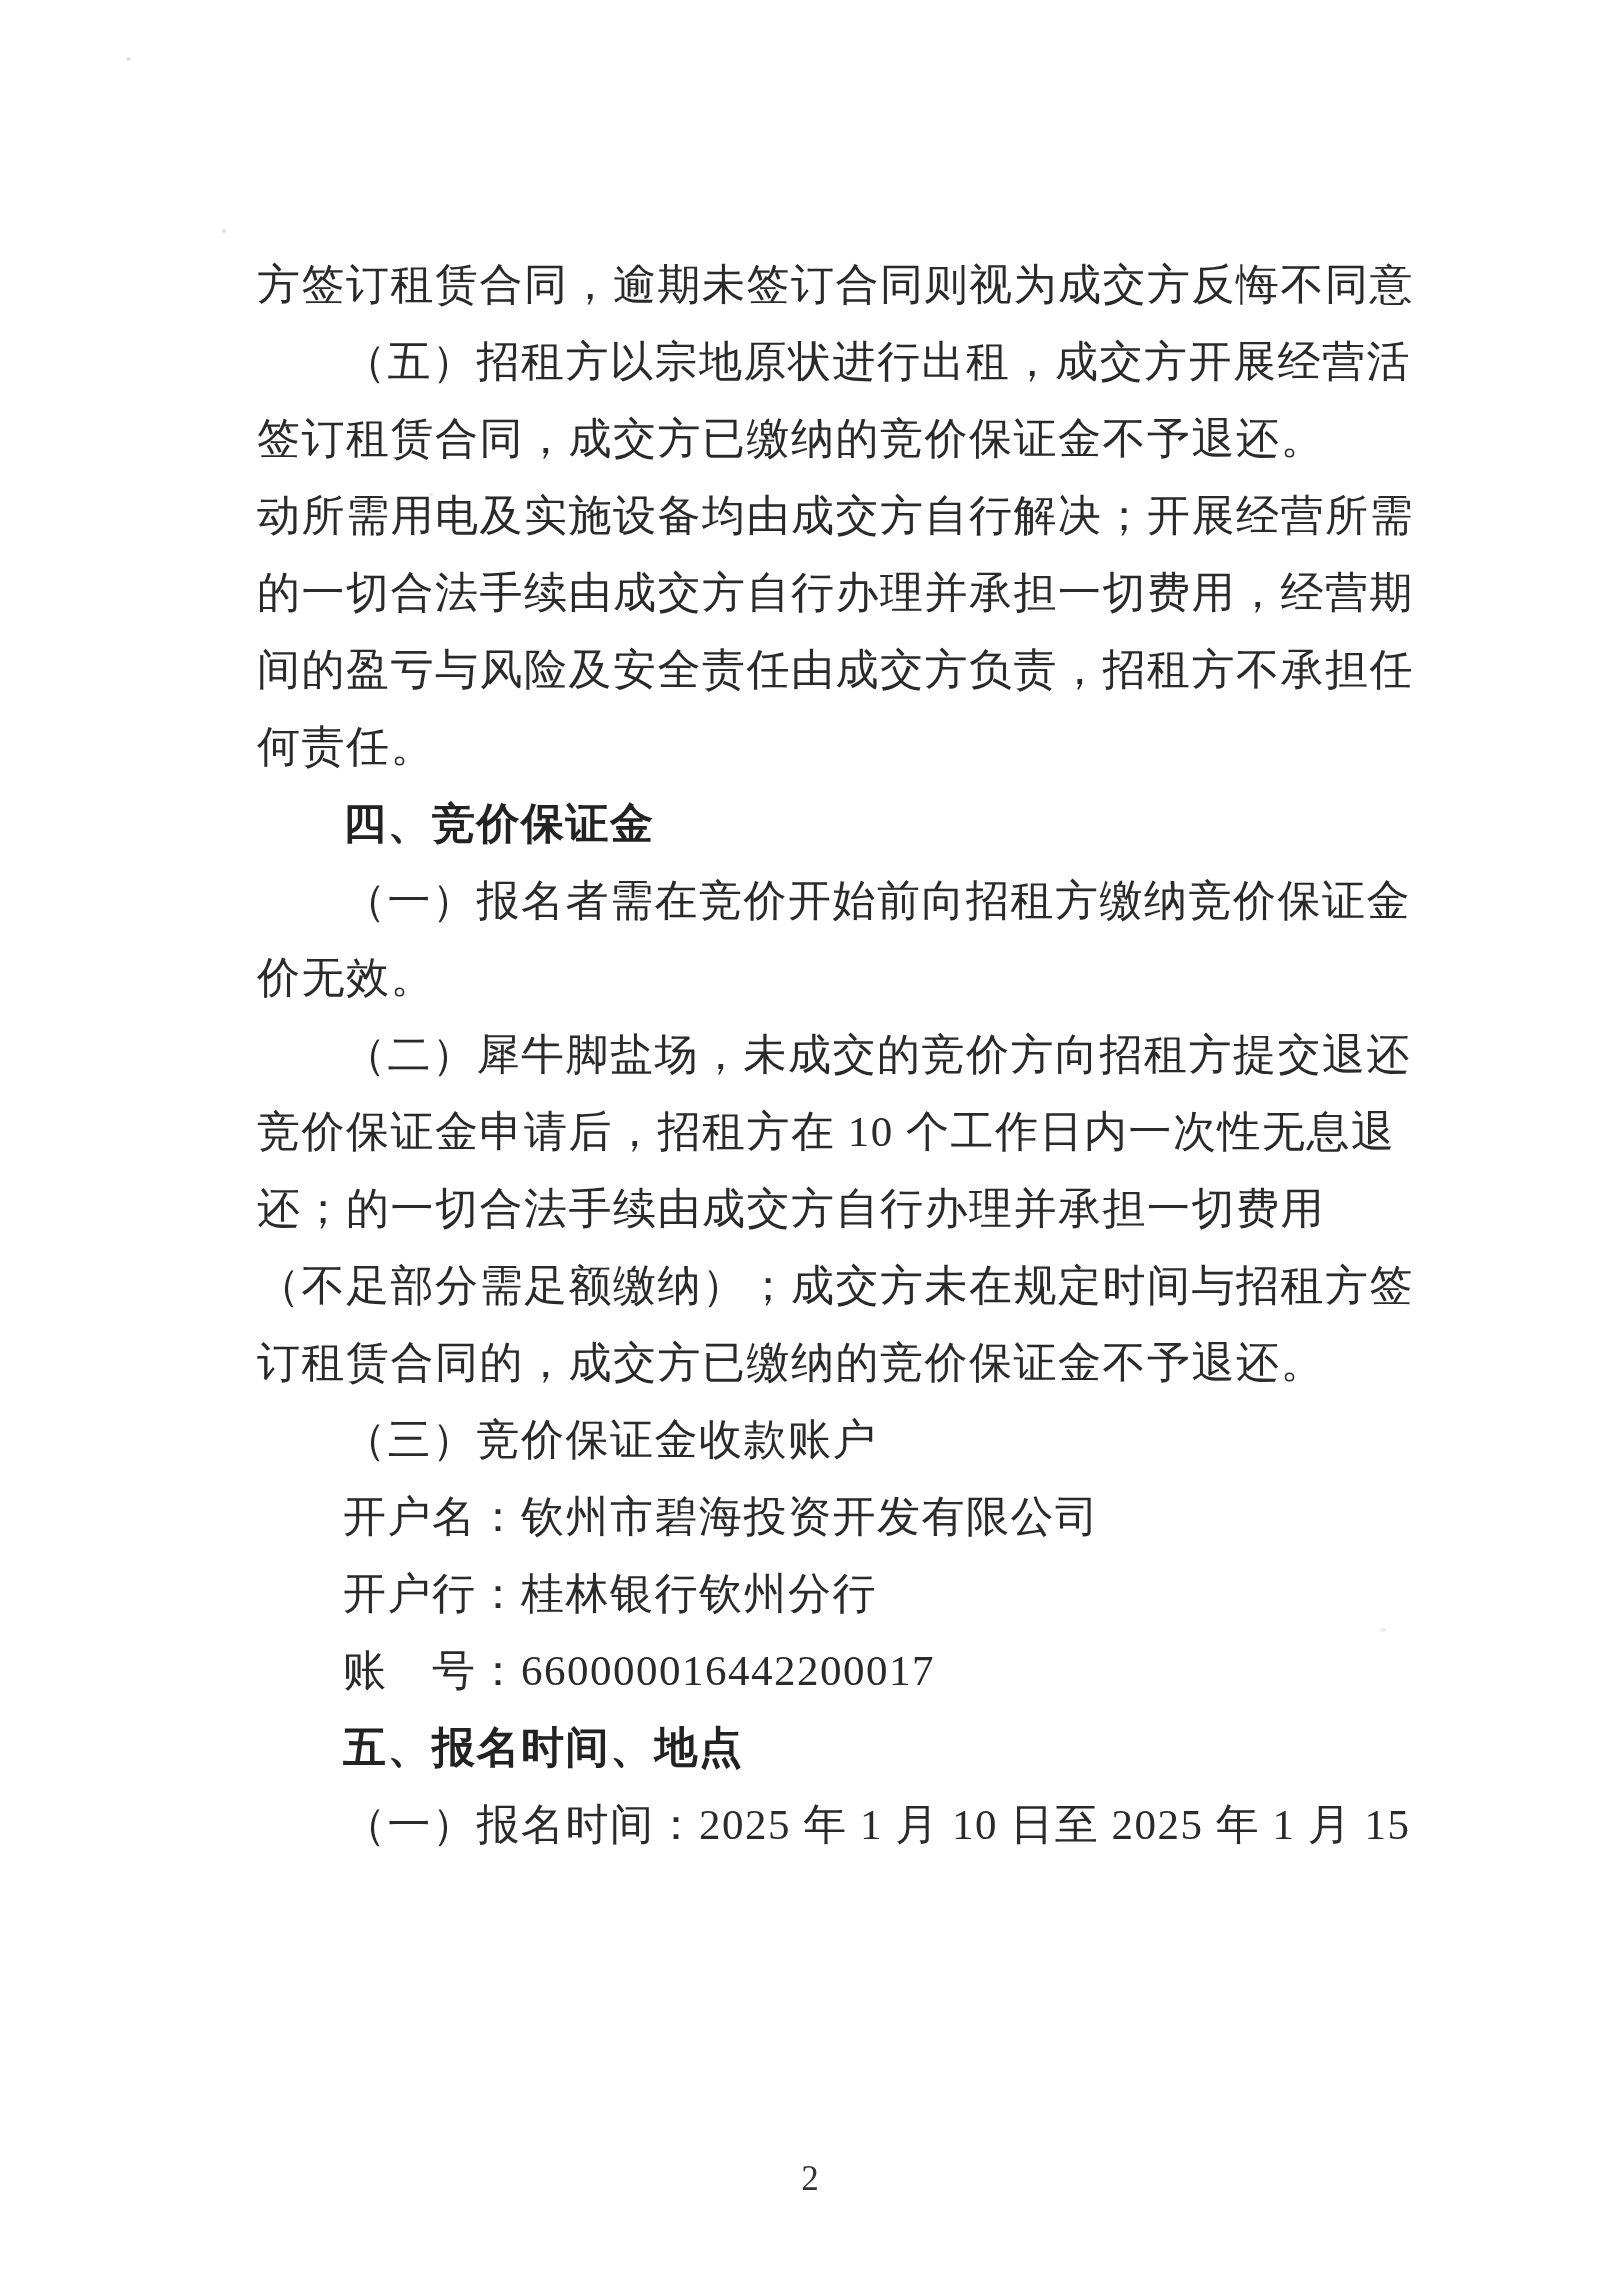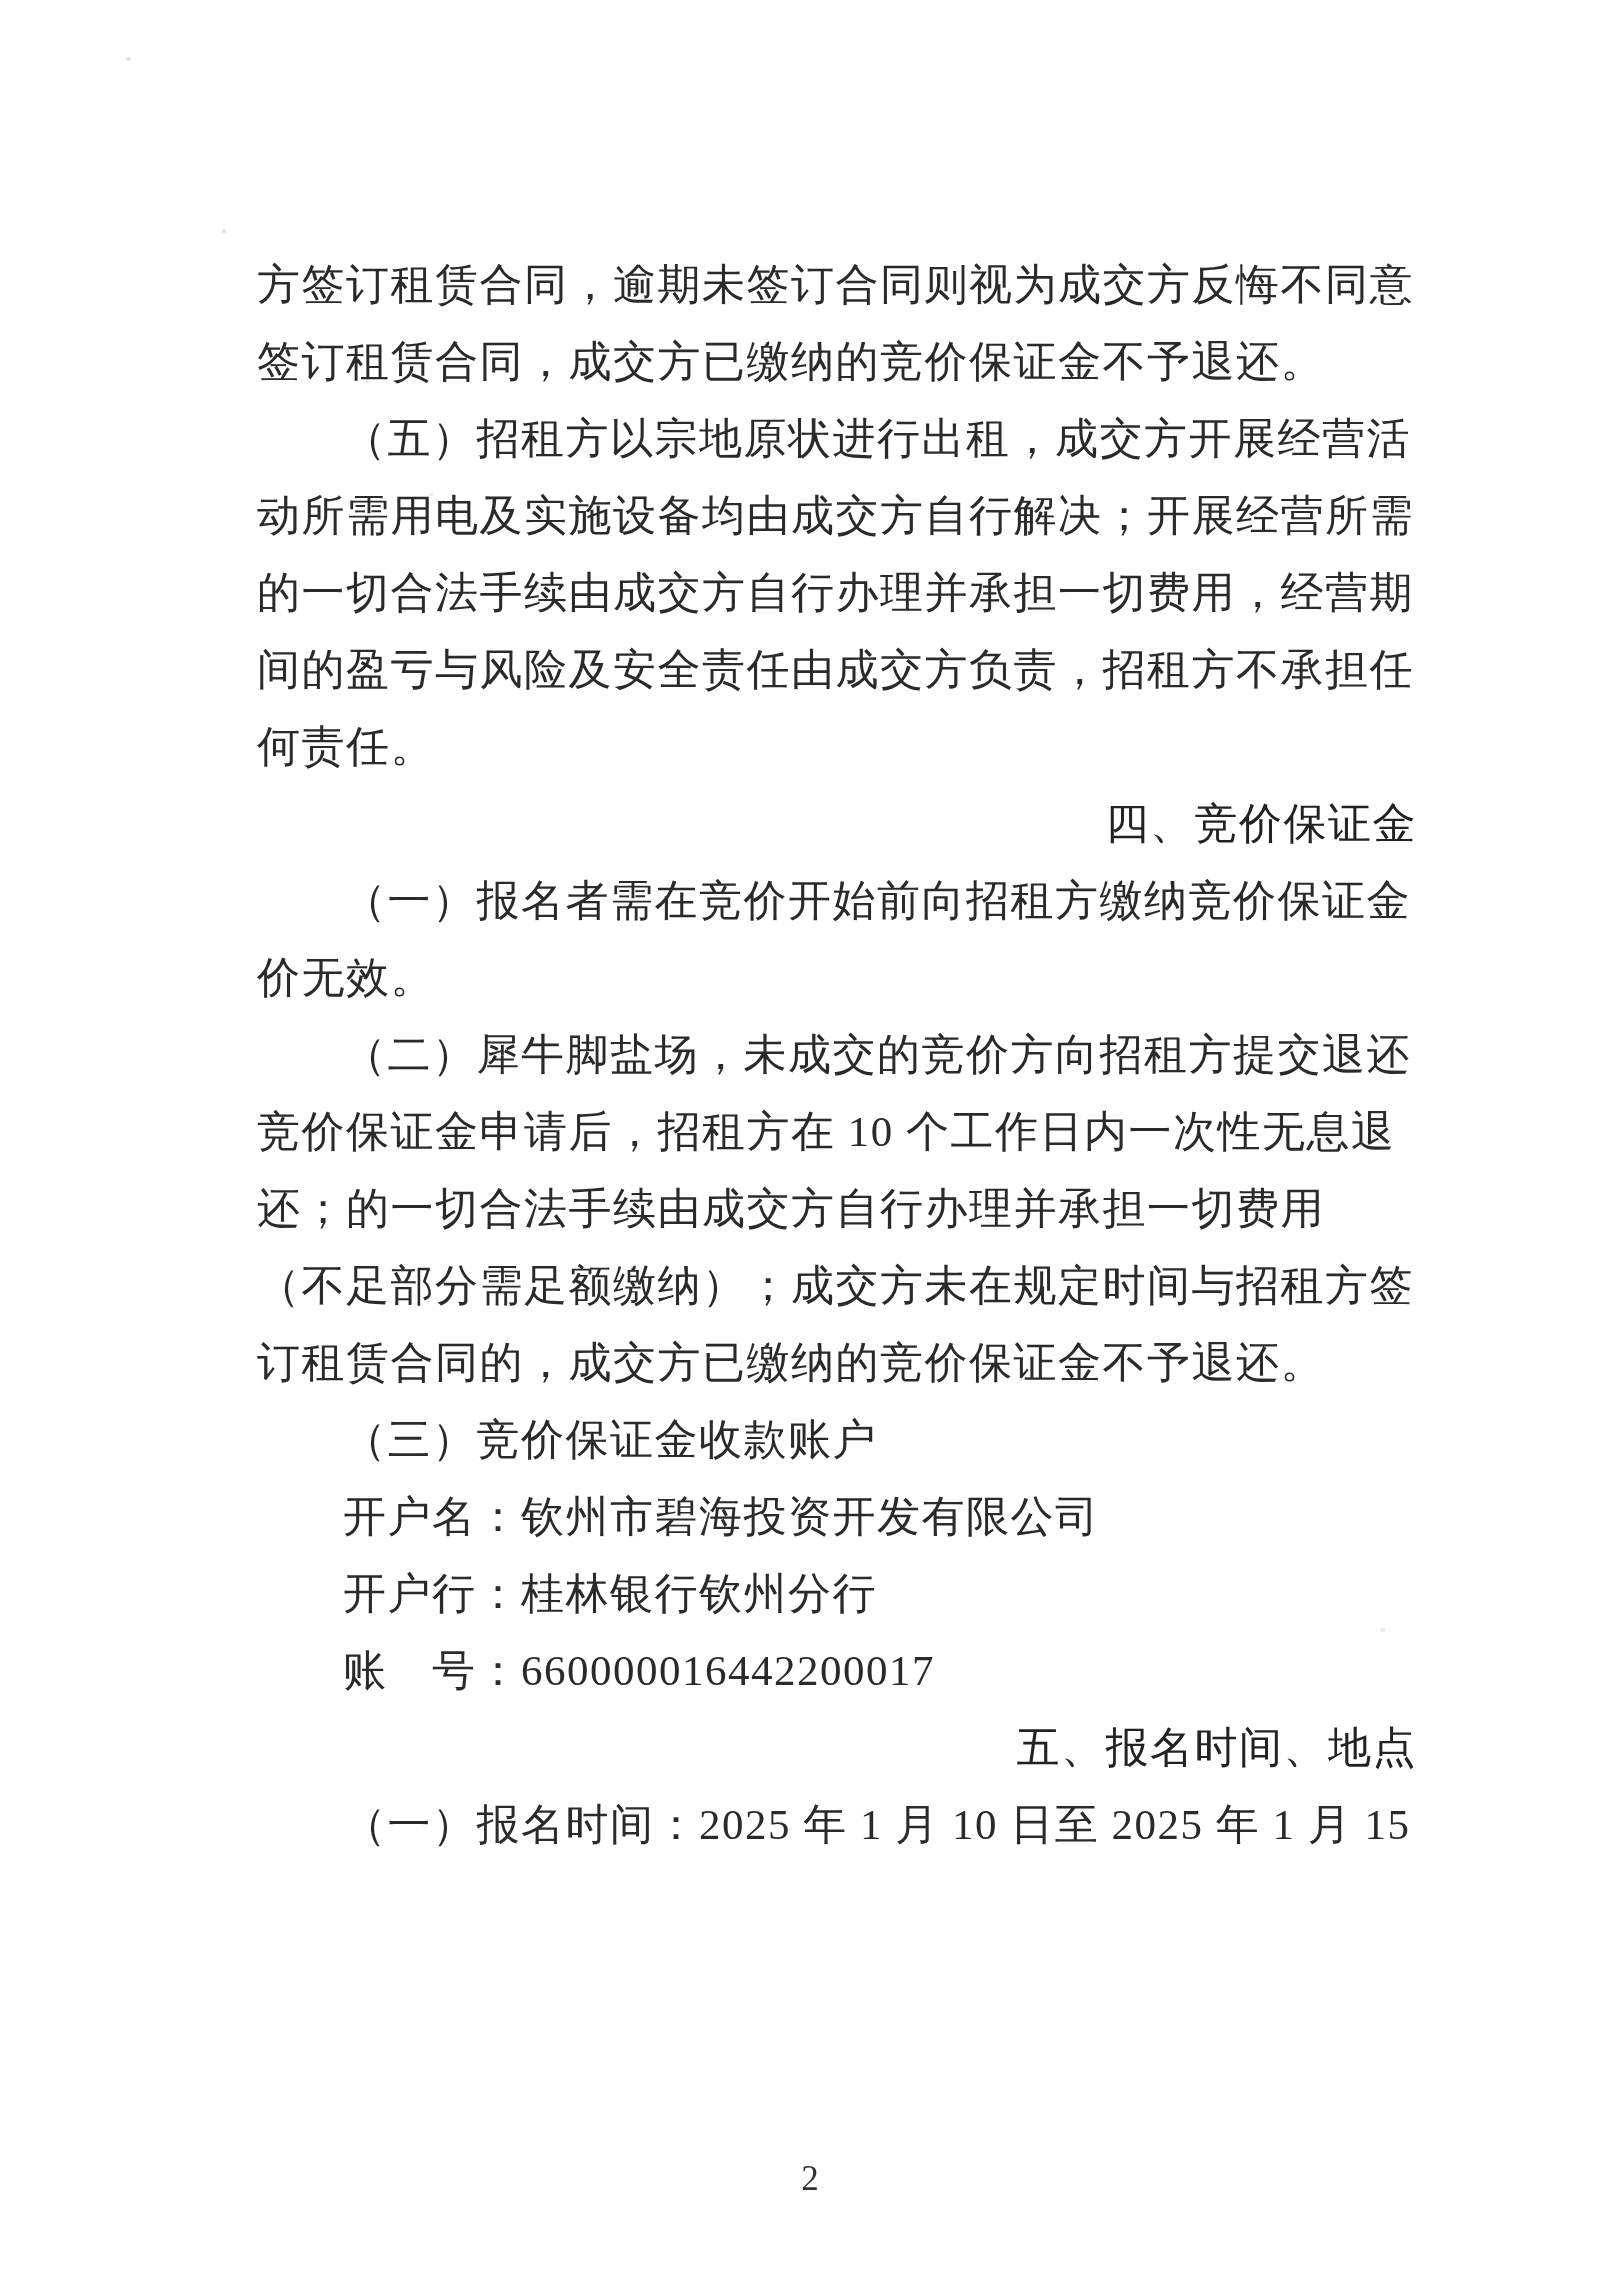--- a/index.html
+++ b/index.html
@@ -27,23 +27,22 @@
   }
   .line {
     font-size: 43px;
     line-height: 77px;
     letter-spacing: 1.5px;
     white-space: pre-wrap;
     color: #2a2a2a;
     text-rendering: optimizeLegibility;
   }
   .line.bold {
-    font-weight: normal;
+    font-weight: bold;
     color: #222222;
-    text-align: right;
   }
   .line.indent {
     padding-left: 86px;
   }
   .pageno {
     position: absolute;
     top: 2117px;
     left: 0;
     width: 1620px;
     text-align: center;
@@ -62,22 +61,22 @@
   .speck.s2 { left: 222px; top: 189px; width: 3.9px; height: 3.9px; }
   .speck.s3 { left: 1380px; top: 1588px; width: 5.9px; height: 3.9px; opacity: 0.35; }
   .speck.s4 { left: 429px; top: 453px; width: 3.9px; height: 2.9px; opacity: 0.4; }
 </style>
 </head>
 <body>
 
 <div class="page">
   <div class="doc">
       <div class="line">方签订租赁合同，逾期未签订合同则视为成交方反悔不同意</div>
+      <div class="line indent">（五）招租方以宗地原状进行出租，成交方开展经营活</div>
       <div class="line">签订租赁合同，成交方已缴纳的竞价保证金不予退还。</div>
-      <div class="line indent">（五）招租方以宗地原状进行出租，成交方开展经营活</div>
       <div class="line">动所需用电及实施设备均由成交方自行解决；开展经营所需</div>
       <div class="line">的一切合法手续由成交方自行办理并承担一切费用，经营期</div>
       <div class="line">间的盈亏与风险及安全责任由成交方负责，招租方不承担任</div>
       <div class="line">何责任。</div>
       <div class="line bold indent">四、竞价保证金</div>
       <div class="line indent">（一）报名者需在竞价开始前向招租方缴纳竞价保证金</div>
       <div class="line">价无效。</div>
       <div class="line indent">（二）犀牛脚盐场，未成交的竞价方向招租方提交退还</div>
       <div class="line">竞价保证金申请后，招租方在 10 个工作日内一次性无息退</div>
       <div class="line">还；的一切合法手续由成交方自行办理并承担一切费用</div>

